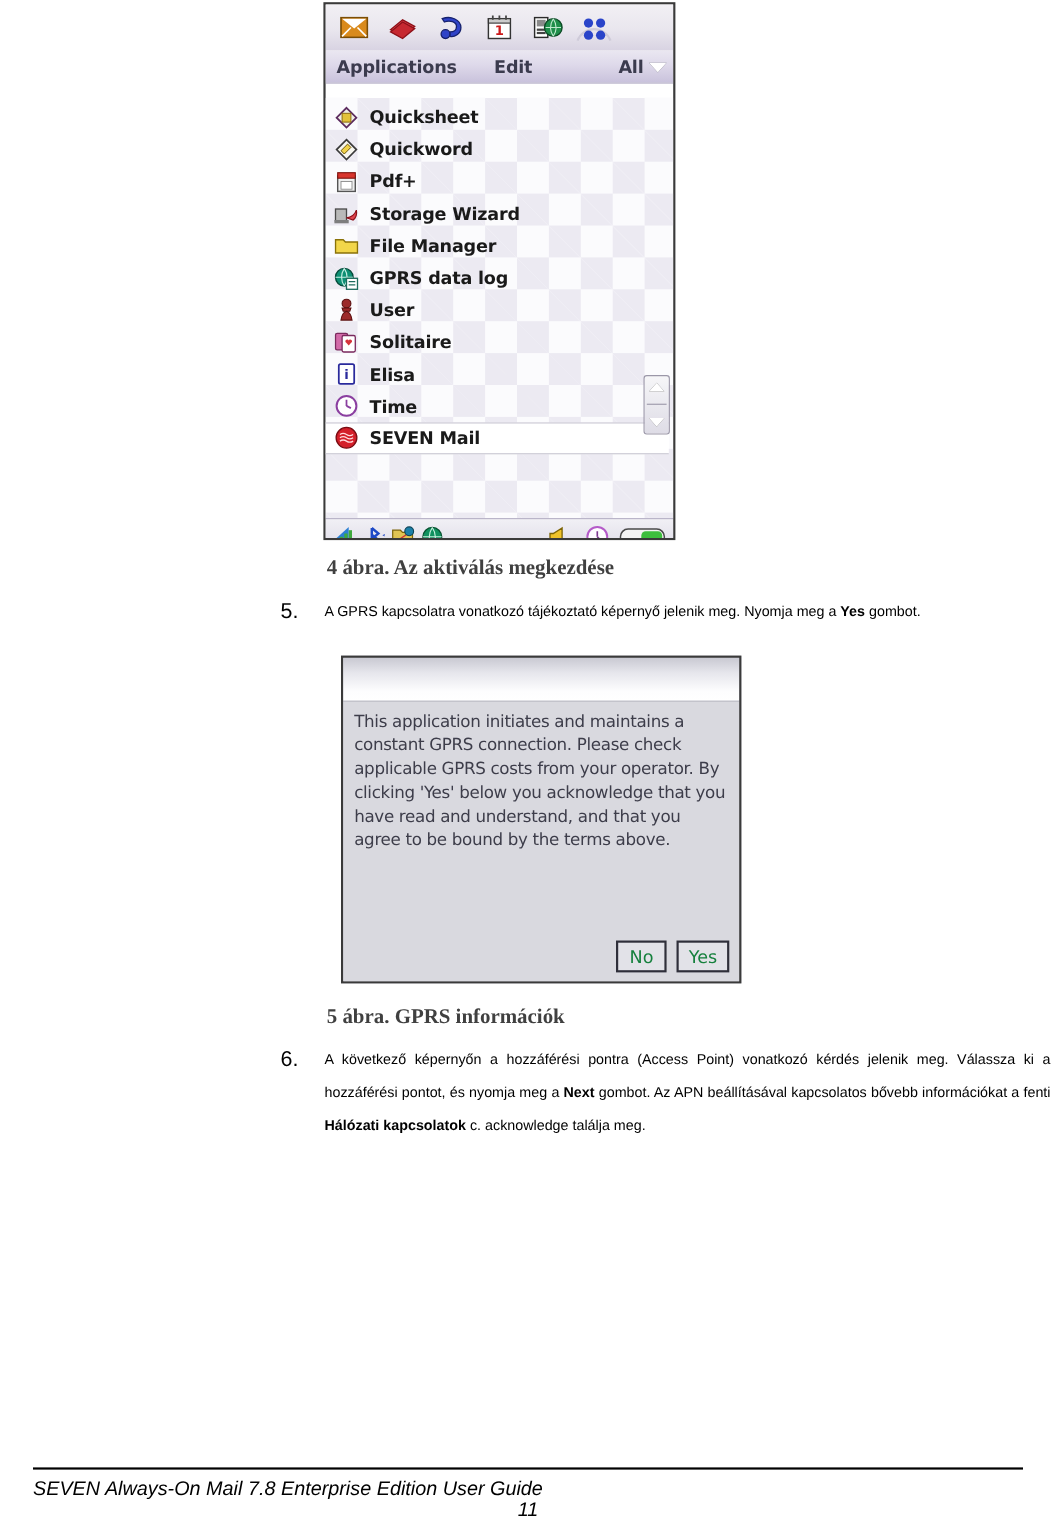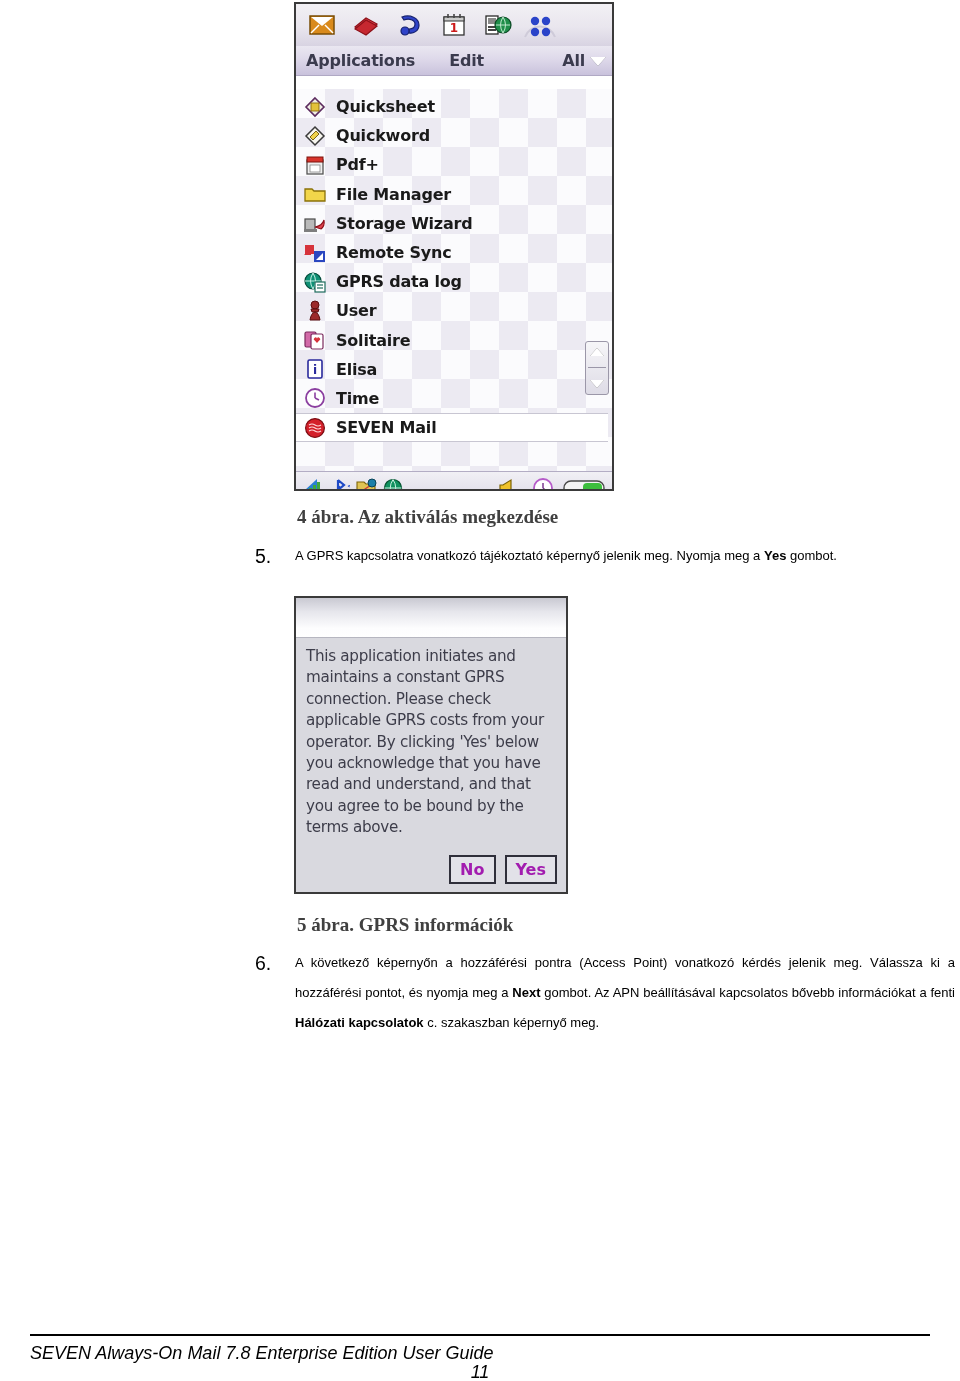--- a/index.html
+++ b/index.html
@@ -154,23 +154,23 @@
     align-items: center;
     padding: 0 6px;
     box-sizing: border-box;
   }
   .sbar-ico { width: 26px; height: 24px; display:flex; align-items:center; justify-content:center; }
   .sbar-spacer { flex: 1 1 auto; }
 
   
   .shot2 {
     position: absolute;
-    left: 294px;
+    left: 310px;
     top: 596px;
-    width: 274px;
+    width: 364px;
     height: 298px;
     border: 2px solid #3a3a3a;
     box-sizing: border-box;
     background: #d8d8de;
     overflow: hidden;
   }
   .s2-titlebar {
     height: 39px;
     background: linear-gradient(to bottom, #c9c9d2 0%, #e6e6ec 35%, #fdfdfe 78%, #ffffff 100%);
     border-bottom: 1px solid #b6b6c0;
@@ -198,23 +198,23 @@
   }
   .s2-btn {
     min-width: 46px;
     height: 29px;
     background: #e2e2e8;
     border: 2px solid #2f2f3a;
     display: flex;
     align-items: center;
     justify-content: center;
     font-family: "DejaVu Sans", sans-serif;
-    font-weight: bold;
+    font-weight: normal;
     font-size: 16px;
-    color: #a21caf;
+    color: #15803d;
     padding: 0 9px;
     box-sizing: border-box;
     margin-top: 16px;
   }
 
   
   .doc-text {
     position: absolute;
     font-size: 19.5px;
     color: #404040;
@@ -365,49 +365,38 @@
             <rect x="3" y="3" width="16" height="5" fill="#d8342c" stroke="#7d120d" stroke-width="1"></rect>
             <rect x="6" y="11" width="10" height="7" fill="#ffffff" stroke="#888" stroke-width="0.8"></rect>
           </svg>
       </span>
       <span class="app-name">Pdf+</span>
     </div>
 
 
     <div class="app-row">
       <span class="app-ico">
-        <svg width="22" height="18" viewBox="0 0 22 18">
-            <path d="M1 4 h7 l2 2 h11 v10 h-20 z" fill="#f2d64a" stroke="#8a7208" stroke-width="1.3"></path>
-          </svg>
-      </span>
-      <span class="app-name">File Manager</span>
-    </div>
-
-    <div class="app-row">
-      <span class="app-ico">
         <svg width="24" height="20" viewBox="0 0 24 20">
             <rect x="2" y="6" width="10" height="11" fill="#b9b9b9" stroke="#4a4a4a" stroke-width="1.2"></rect>
             <path d="M12 14 q7 -1 9 -7 q1 6 -3 9 z" fill="#e0444e" stroke="#8c0f18" stroke-width="1.1"></path>
             <rect x="1" y="16" width="13" height="3" fill="#7e7e7e"></rect>
           </svg>
       </span>
       <span class="app-name">Storage Wizard</span>
     </div>
 
     <div class="app-row">
       <span class="app-ico">
-        <svg width="24" height="20" viewBox="0 0 24 20">
-            <polygon points="2,2 11,2 11,11 2,11" fill="#d6333b"></polygon>
-            <polygon points="1,12 8,5 8,12" fill="#d6333b"></polygon>
-            <rect x="11" y="8" width="11" height="11" fill="#2a47c0"></rect>
-            <polygon points="13,17 20,10 20,17" fill="#ffffff"></polygon>
-          </svg>
-      </span>
-      <span class="app-name">Remote Sync</span>
-    </div>
+        <svg width="22" height="18" viewBox="0 0 22 18">
+            <path d="M1 4 h7 l2 2 h11 v10 h-20 z" fill="#f2d64a" stroke="#8a7208" stroke-width="1.3"></path>
+          </svg>
+      </span>
+      <span class="app-name">File Manager</span>
+    </div>
+
 
     <div class="app-row">
       <span class="app-ico">
         <svg width="24" height="22" viewBox="0 0 24 22">
             <circle cx="10" cy="10" r="8" fill="#0e8f74" stroke="#044a3a" stroke-width="1.2"></circle>
             <path d="M2 10 h16 M10 2 q5 8 0 16 M10 2 q-5 8 0 16" stroke="#c6efe4" stroke-width="1" fill="none"></path>
             <rect x="12" y="11" width="10" height="10" fill="#ffffff" stroke="#1d6b5c" stroke-width="1.2"></rect>
             <line x1="14" y1="14" x2="20" y2="14" stroke="#1d6b5c" stroke-width="1.2"></line>
             <line x1="14" y1="17" x2="20" y2="17" stroke="#1d6b5c" stroke-width="1.2"></line>
           </svg>
@@ -544,19 +533,19 @@
       <div class="s2-btn">Yes</div>
     </div>
   </div>
 </div>
 
 <div class="doc-text fig-caption" style="left:297px; top:914px;">5 ábra. GPRS információk</div>
 
 <div class="numbered" style="left:255px; top:948px; width:700px;">
   <div class="num-marker">6.</div>
   <div class="num-body just" style="width:660px;">
-    <span>A következő képernyőn a hozzáférési pontra (Access Point) vonatkozó kérdés jelenik meg. Válassza ki a hozzáférési pontot, és nyomja meg a </span><b>Next</b><span> gombot. Az APN beállításával kapcsolatos bővebb információkat a fenti </span><b>Hálózati kapcsolatok</b><span> c. szakaszban képernyő meg.</span>
+    <span>A következő képernyőn a hozzáférési pontra (Access Point) vonatkozó kérdés jelenik meg. Válassza ki a hozzáférési pontot, és nyomja meg a </span><b>Next</b><span> gombot. Az APN beállításával kapcsolatos bővebb információkat a fenti </span><b>Hálózati kapcsolatok</b><span> c. acknowledge találja meg.</span>
   </div>
 </div>
 
 <div class="footer-rule"></div>
 <div class="footer-text">SEVEN Always-On Mail 7.8 Enterprise Edition User Guide</div>
 <div class="footer-page">11</div>
 
 </body></html>

